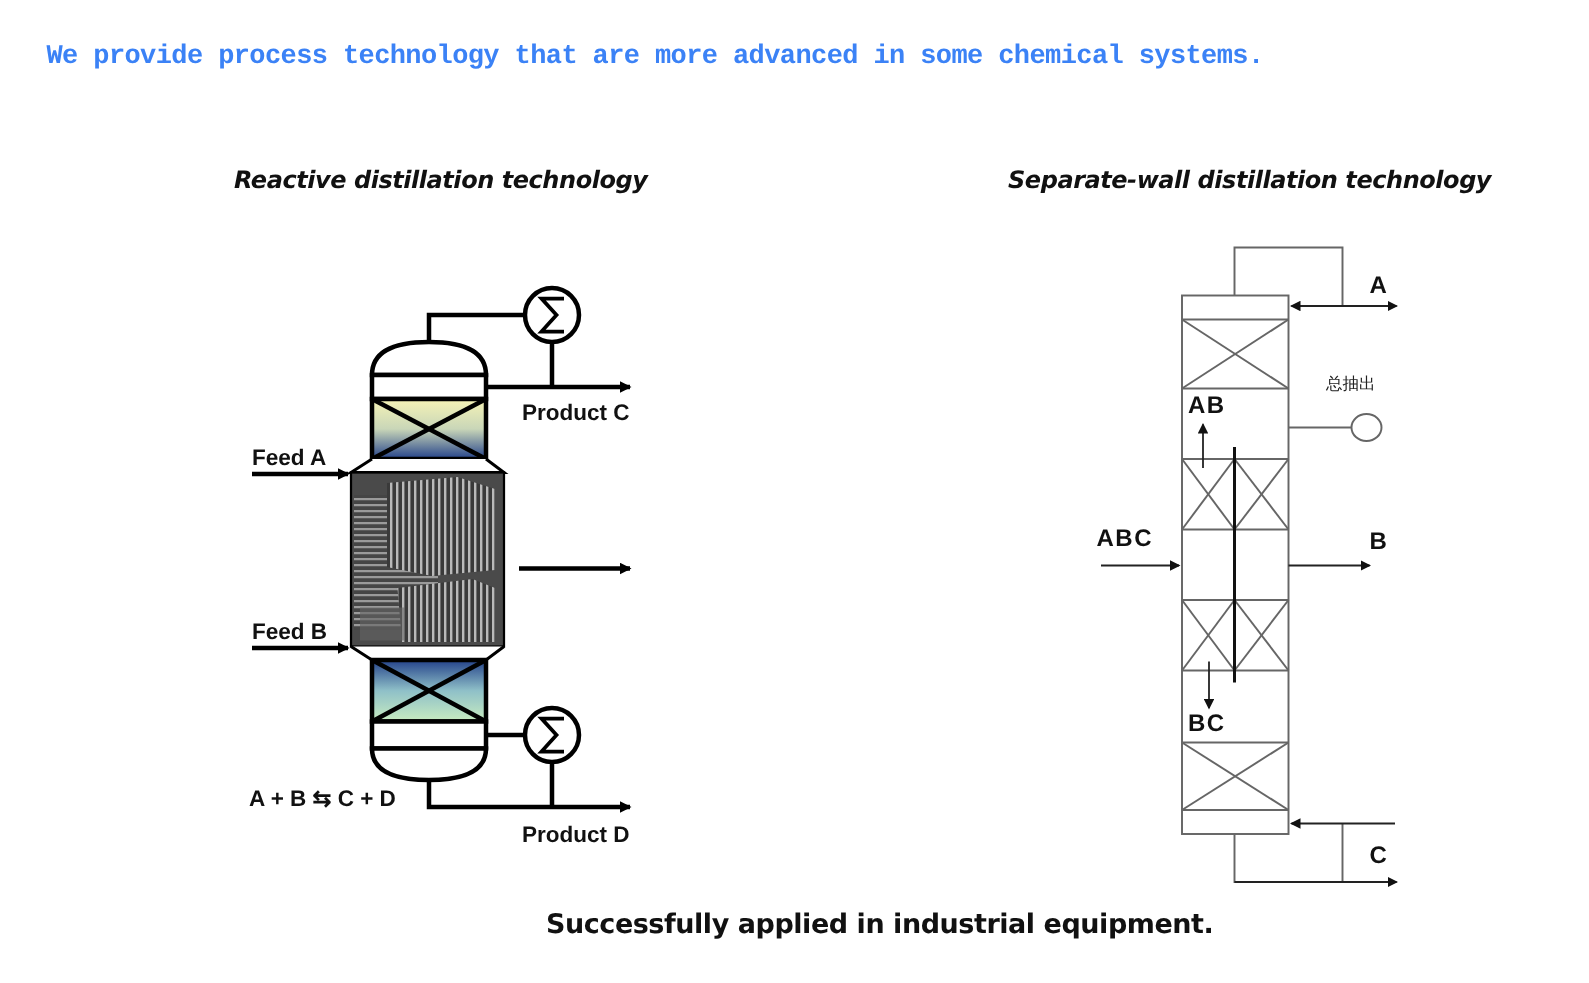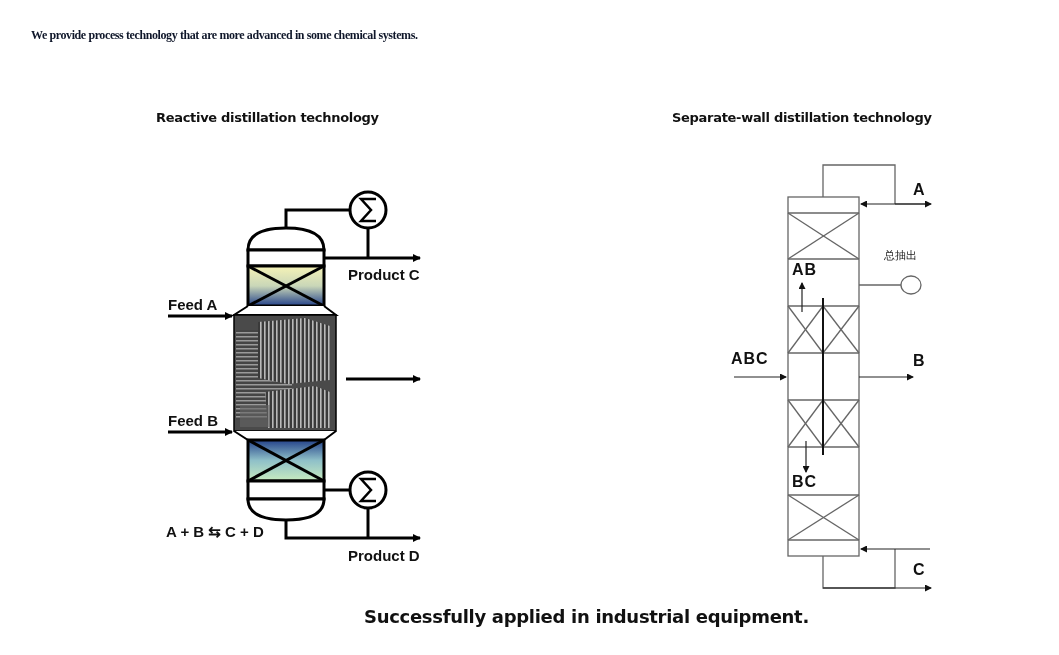--- a/index.html
+++ b/index.html
@@ -1,18 +1,18 @@
 <!DOCTYPE html>
 <html><head>
 <meta charset="utf-8">
 <style>
   html,body{margin:0;padding:0;background:#fff;}
   body{width:1059px;height:655px;position:relative;overflow:hidden;font-family:"DejaVu Sans",sans-serif;}
-  .headline{position:absolute;left:31px;top:28px;font-family:Liberation Serif, serif;font-weight:bold;font-size:12px;color:#0f172a;letter-spacing:-0.4px;white-space:nowrap;}
-  .sec-title{position:absolute;font-weight:bold;font-size:13px;color:#111;letter-spacing:-0.3px;white-space:nowrap;}
+  .headline{position:absolute;left:31px;top:28px;font-family:Liberation Mono, monospace;font-weight:bold;font-size:18px;color:#3b82f6;letter-spacing:-0.4px;white-space:nowrap;}
+  .sec-title{position:absolute;font-weight:bold;font-size:16px;color:#111;letter-spacing:-0.3px;white-space:nowrap;font-style:italic;}
   .footer{position:absolute;left:364px;top:606px;font-weight:bold;font-size:18px;color:#111;letter-spacing:-0.3px;white-space:nowrap;}
   svg{position:absolute;left:0;top:0;}
   .lbl{font-family:"Liberation Sans",sans-serif;font-weight:bold;font-size:15px;fill:#111;}
   .lbl2{font-family:"Liberation Sans",sans-serif;font-weight:bold;font-size:16px;fill:#111;letter-spacing:1px;}
   .cn{font-family:"DejaVu Sans",sans-serif;font-size:11px;fill:#222;}
 </style>
 </head>
 <body>
 
 <div class="headline">We provide process technology that are more advanced in some chemical systems.</div>

